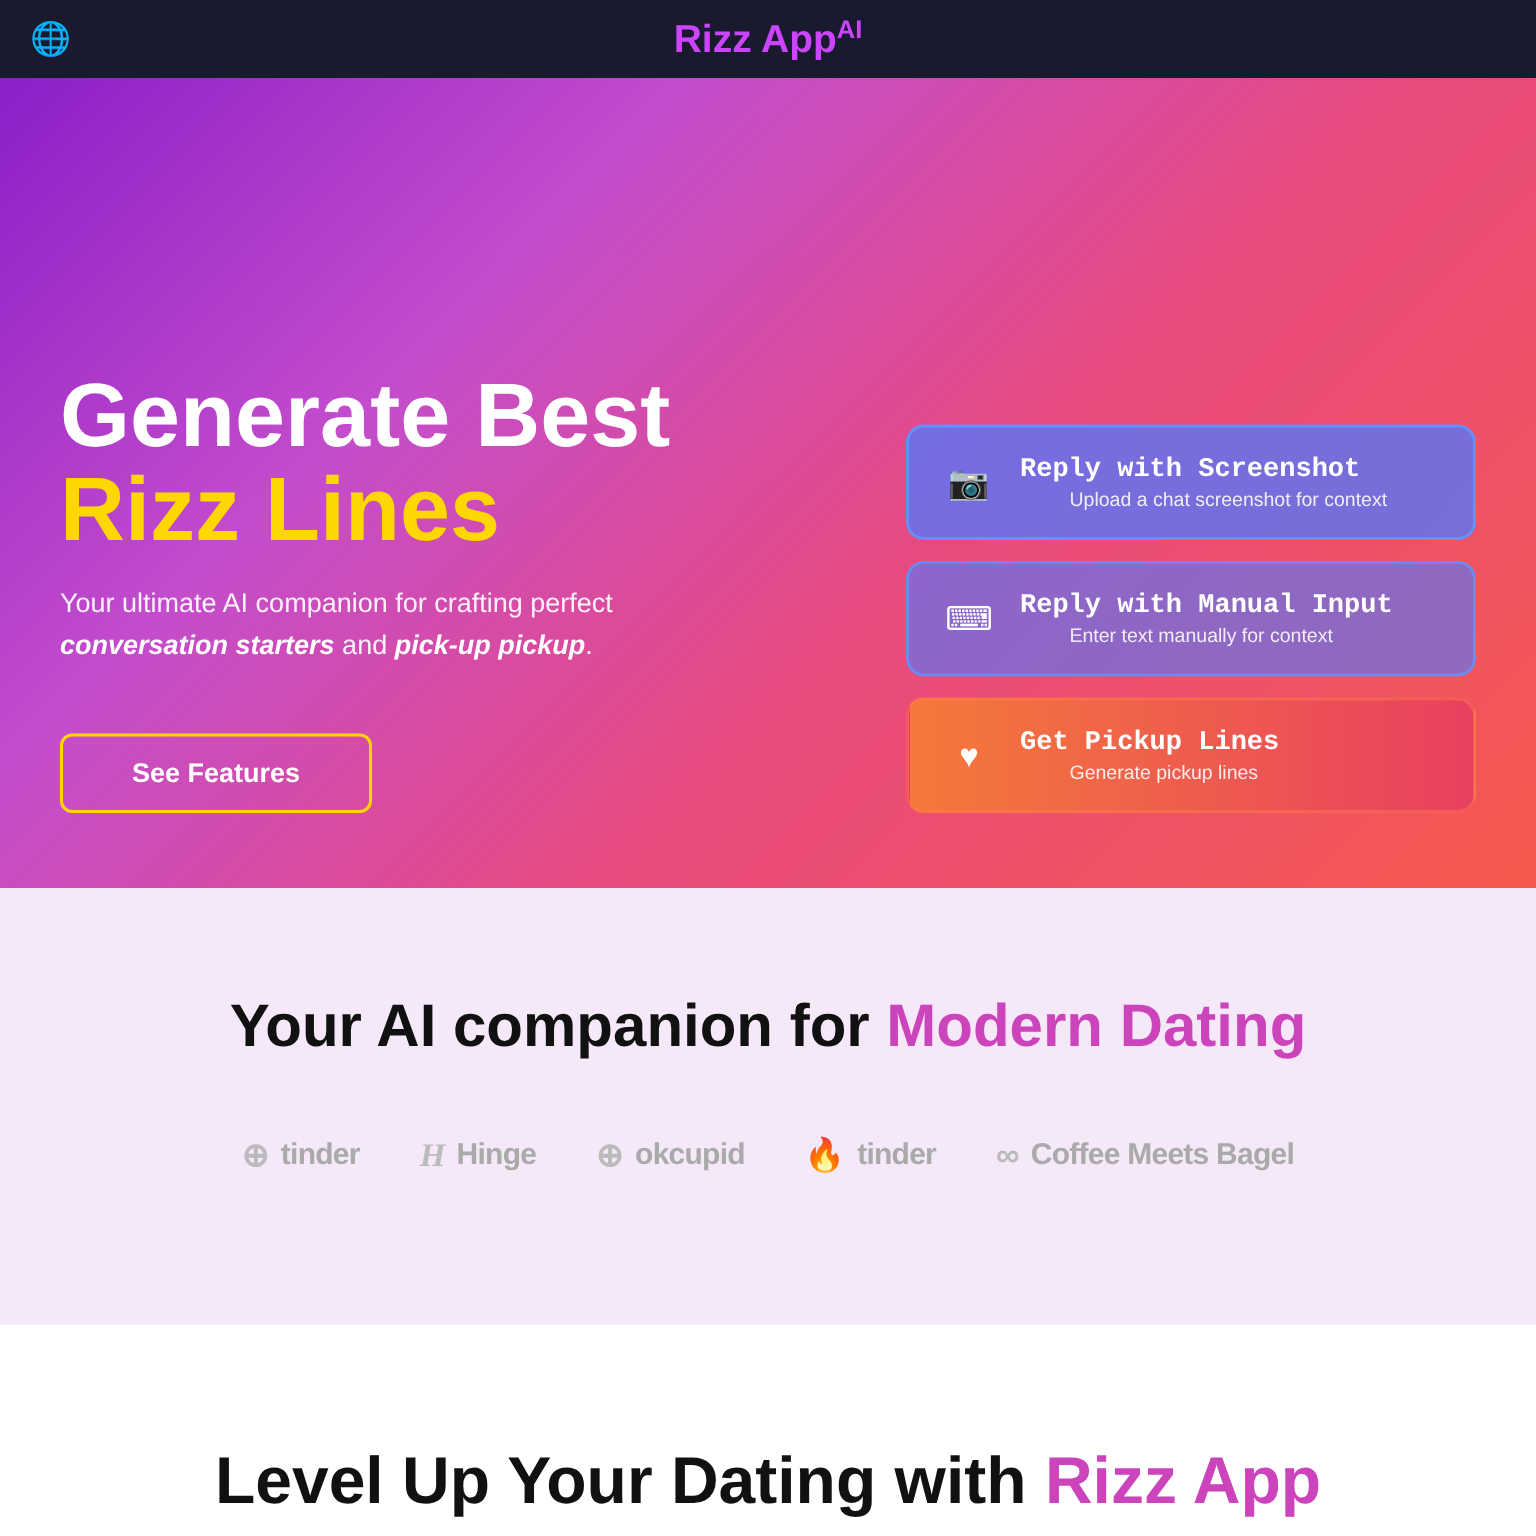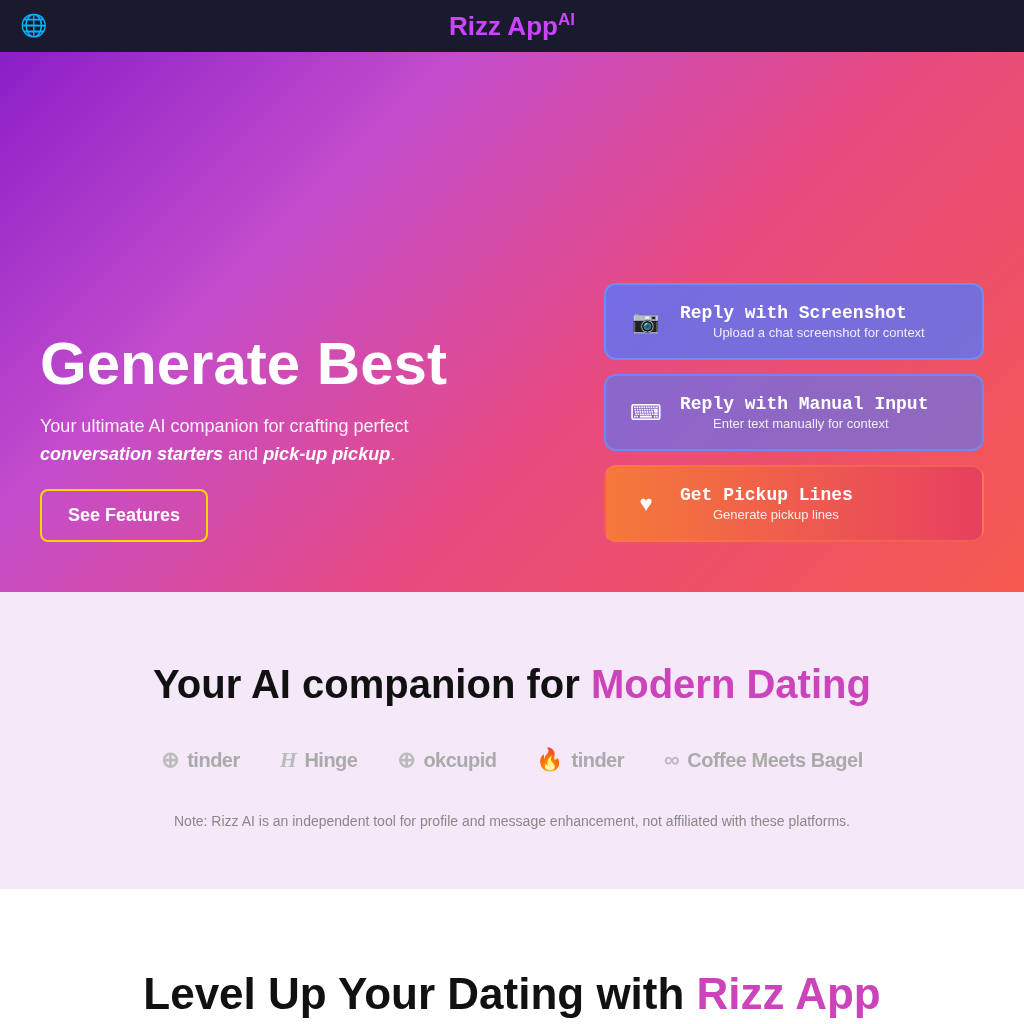--- a/index.html
+++ b/index.html
@@ -53,26 +53,26 @@
     }
     .hero-left p {
       font-size: 18px;
       color: rgba(255,255,255,0.92);
       margin-top: 18px;
       line-height: 1.55;
       max-width: 380px;
     }
     .hero-left p strong { color: white; font-style: italic; }
     .see-features-btn {
-      margin-top: 20px;
+      margin-top: 44px;
       display: inline-block;
       border: 2px solid #ffd700;
       color: white;
       background: transparent;
-      padding: 14px 26px;
+      padding: 14px 46px;
       border-radius: 8px;
       font-size: 18px;
       font-weight: 600;
       cursor: pointer;
     }
     .hero-right {
       flex: 0 0 380px;
       display: flex;
       flex-direction: column;
       gap: 14px;
@@ -114,21 +114,21 @@
     
     .section2 {
       background: #f5e8f8;
       padding: 70px 40px 60px;
       text-align: center;
     }
     .section2-title {
       font-size: 40px;
       font-weight: 800;
       color: #111;
-      margin-bottom: 40px;
+      margin-bottom: 50px;
     }
     .section2-title span { color: #cc44bb; }
     .platforms {
       display: flex;
       justify-content: center;
       align-items: center;
       gap: 40px;
       flex-wrap: wrap;
       margin-bottom: 40px;
     }
@@ -173,20 +173,21 @@
   <div class="navbar-title">
     <span class="rizz">Rizz App</span><sup>AI</sup>
   </div>
 </nav>
 
 <section class="hero">
   <div class="hero-left">
     <h1>
       <span>Generate</span>
       <span>Best</span>
+      <span class="rizz-lines">Rizz Lines</span>
     </h1>
     <p>
       <span>Your ultimate AI companion for crafting perfect </span><strong>conversation starters</strong><span> and </span><strong>pick-up pickup</strong><span>.</span>
     </p>
     <button class="see-features-btn">See Features</button>
   </div>
 
   <div class="hero-right">
 
     <div class="action-card screenshot">
@@ -234,20 +235,19 @@
     </div>
     <div class="platform-logo">
       <span class="picon">🔥</span>
       <span>tinder</span>
     </div>
     <div class="platform-logo">
       <span class="picon">∞</span>
       <span>Coffee Meets Bagel</span>
     </div>
   </div>
-  <p class="platform-note">Note: Rizz AI is an independent tool for profile and message enhancement, not affiliated with these platforms.</p>
 </section>
 
 <section class="section3">
   <h2 class="section3-title">
     <span style="color: rgb(17, 17, 17);">Level Up Your Dating with </span><span style="color: rgb(204, 68, 187);">Rizz App</span>
   </h2>
 </section>
 
 </body></html>

